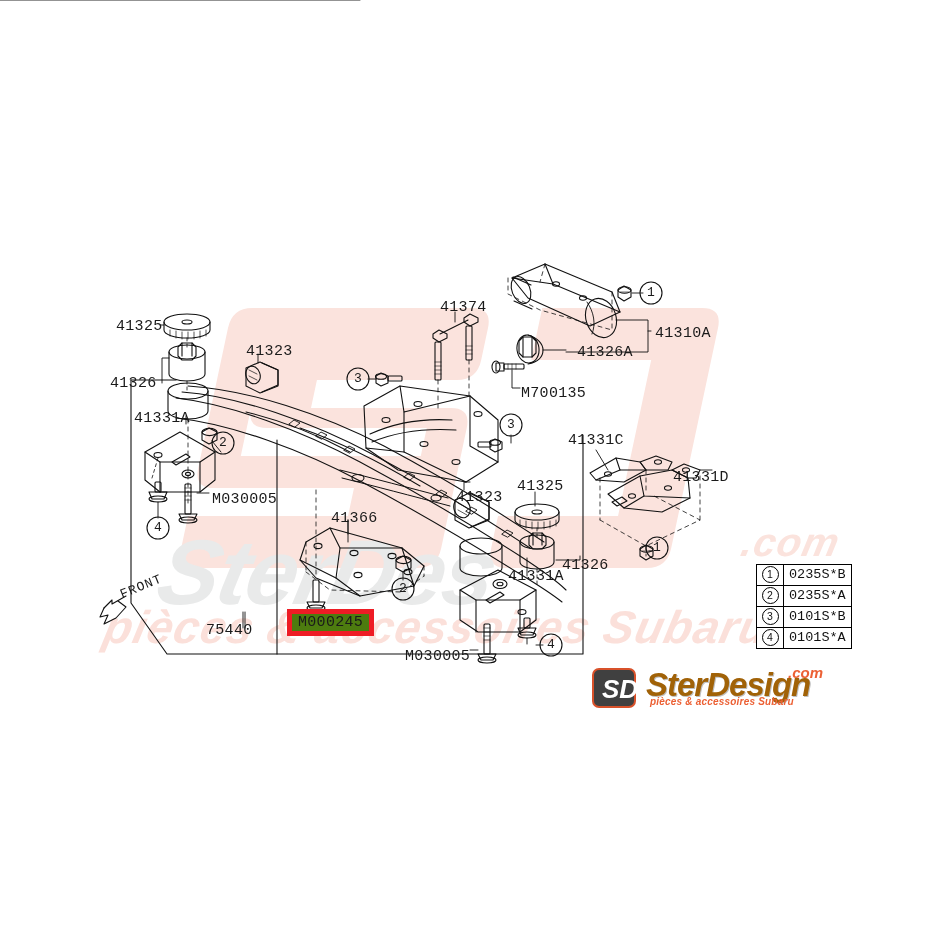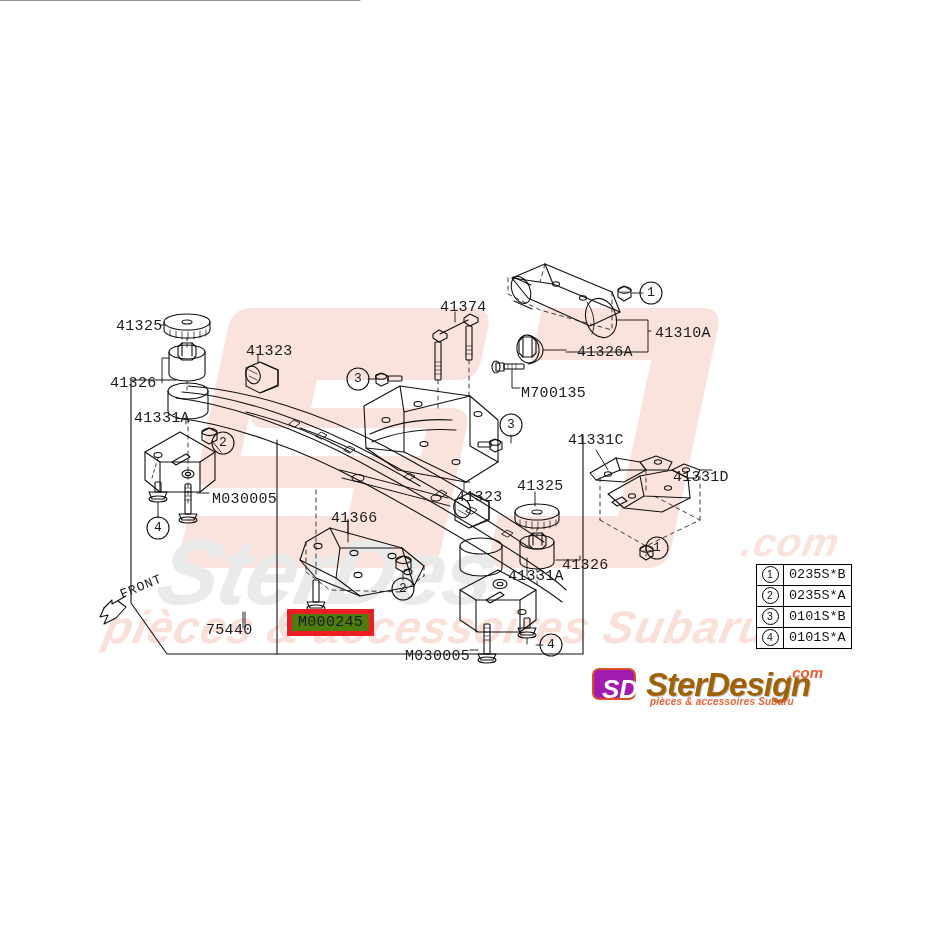--- a/index.html
+++ b/index.html
@@ -34,21 +34,21 @@
           border-collapse:collapse;background:#fff;}
   #legend td{border:1.1px solid #000;font-family:"Liberation Mono",monospace;
              font-size:13.5px;color:#111;padding:1px 5px;height:18px;line-height:18px;}
   #legend td.num{width:26px;text-align:center;padding:0;}
   .circnum{display:inline-block;width:15px;height:15px;border:1.2px solid #000;
            border-radius:50%;font-size:10.5px;line-height:15px;text-align:center;
            font-family:"Liberation Sans",sans-serif;}
 
   
   #brand{position:absolute;left:592px;top:666px;width:258px;height:48px;}
-  #brand .sq{position:absolute;left:0;top:2px;width:44px;height:32px;background:#a21caf;
+  #brand .sq{position:absolute;left:0;top:2px;width:44px;height:40px;background:#404040;
              border-radius:7px;border:2px solid #d8512a;box-sizing:border-box;}
   #brand .sq b{position:absolute;left:8px;top:4px;color:#fff;font-size:26px;
                font-style:italic;font-weight:bold;font-family:"Liberation Sans",sans-serif;}
   #brand .nm{position:absolute;left:54px;top:0px;font-size:33px;font-style:italic;
              font-weight:bold;color:#a16207;letter-spacing:-1px;
              font-family:"Liberation Sans",sans-serif;
              text-shadow:1px 1px 0 #bfbfbf;}
   #brand .dc{position:absolute;left:196px;top:-2px;font-size:15px;font-style:italic;
              font-weight:bold;color:#ec6034;font-family:"Liberation Sans",sans-serif;}
   #brand .tg{position:absolute;left:58px;top:30px;font-size:10px;font-style:italic;

